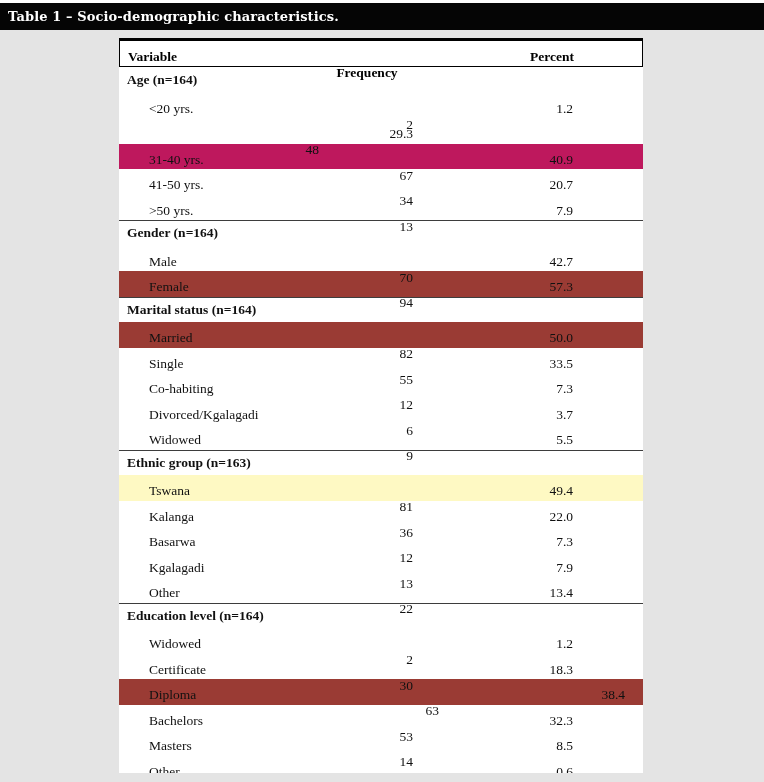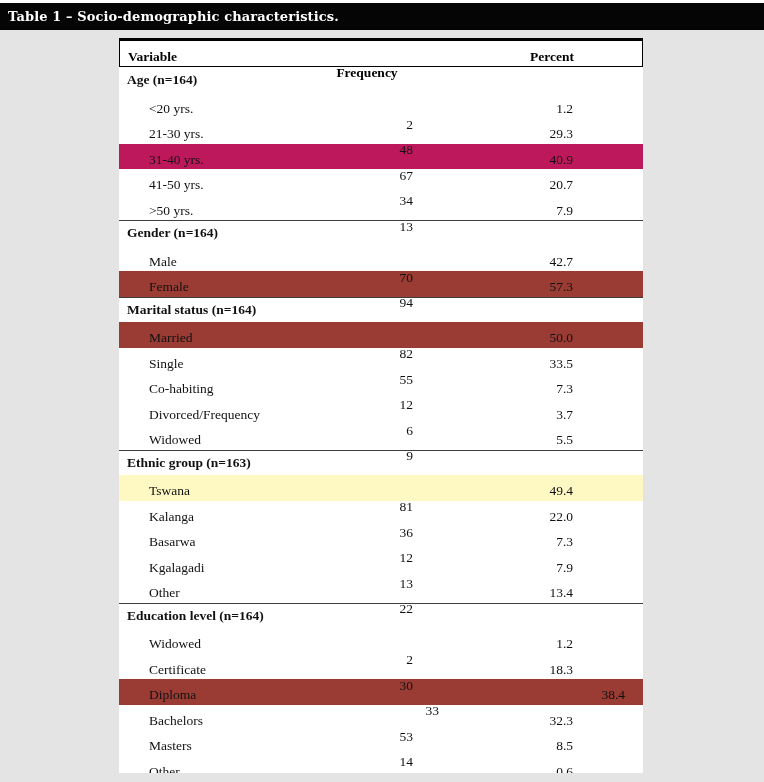--- a/index.html
+++ b/index.html
@@ -111,21 +111,20 @@
         <div class="row group first">
           <div class="cell var ghead" style="grid-column: 1 / span 4;">Age (n=164)</div>
         </div>
         <div class="row">
           <div class="cell var">&lt;20 yrs.</div>
           <div class="cell freq">2</div>
           <div class="cell pct">1.2</div>
           <div class="cell "></div>
         </div>
         <div class="row">
-          <div class="cell var">21-30 yrs.</div>
           <div class="cell freq">48</div>
           <div class="cell pct">29.3</div>
           <div class="cell "></div>
         </div>
         <div class="row hl" style="background: #be185d;">
           <div class="cell var">31-40 yrs.</div>
           <div class="cell freq">67</div>
           <div class="cell pct">40.9</div>
           <div class="cell "></div>
         </div>
@@ -171,21 +170,21 @@
           <div class="cell pct">33.5</div>
           <div class="cell "></div>
         </div>
         <div class="row">
           <div class="cell var">Co-habiting</div>
           <div class="cell freq">12</div>
           <div class="cell pct">7.3</div>
           <div class="cell "></div>
         </div>
         <div class="row">
-          <div class="cell var">Divorced/Frequency</div>
+          <div class="cell var">Divorced/Kgalagadi</div>
           <div class="cell freq">6</div>
           <div class="cell pct">3.7</div>
           <div class="cell "></div>
         </div>
         <div class="row">
           <div class="cell var">Widowed</div>
           <div class="cell freq">9</div>
           <div class="cell pct">5.5</div>
           <div class="cell "></div>
         </div>
@@ -232,21 +231,21 @@
           <div class="cell "></div>
         </div>
         <div class="row">
           <div class="cell var">Certificate</div>
           <div class="cell freq">30</div>
           <div class="cell pct">18.3</div>
           <div class="cell "></div>
         </div>
         <div class="row hl" style="background: rgb(154, 59, 52); gap: 26px;">
           <div class="cell var">Diploma</div>
-          <div class="cell freq">33</div>
+          <div class="cell freq">63</div>
           <div class="cell pct">38.4</div>
           <div class="cell "></div>
         </div>
         <div class="row">
           <div class="cell var">Bachelors</div>
           <div class="cell freq">53</div>
           <div class="cell pct">32.3</div>
           <div class="cell "></div>
         </div>
         <div class="row">

